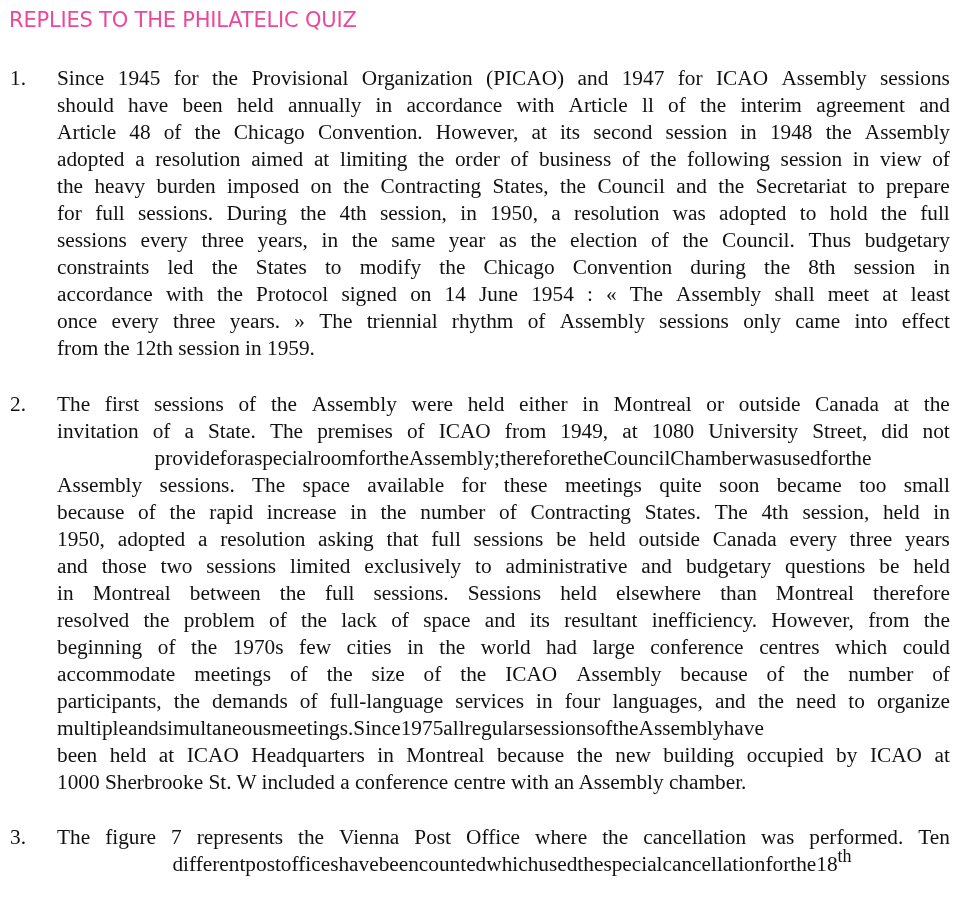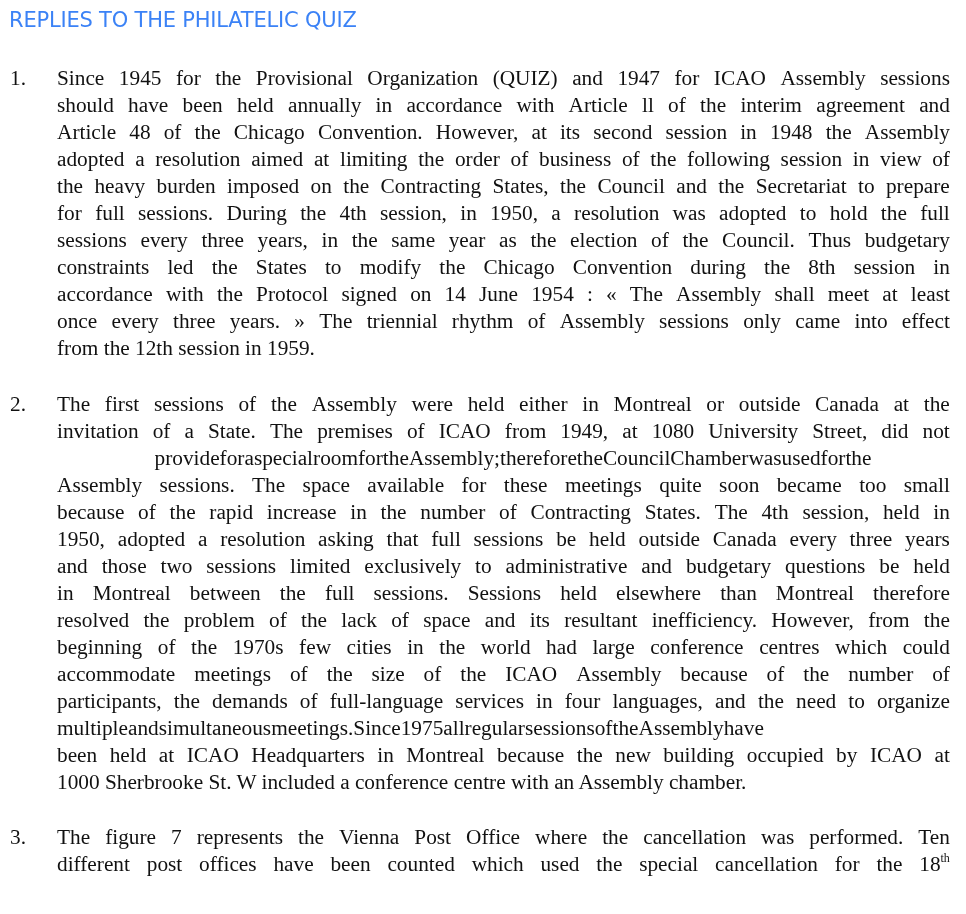--- a/index.html
+++ b/index.html
@@ -14,21 +14,21 @@
       overflow: hidden;
       color: #111111;
     }
     .title {
       position: absolute;
       left: 9px;
       top: 8px;
       font-family: "DejaVu Sans", sans-serif;
       font-size: 21px;
       letter-spacing: -0.2px;
-      color: #3b82f6;
+      color: #ec4899;
       white-space: nowrap;
     }
     .item {
       position: absolute;
       left: 0;
       width: 966px;
     }
     .item-number {
       position: absolute;
       left: 10px;
@@ -50,21 +50,21 @@
       display: block;
       text-align: justify;
       text-align-last: justify;
       white-space: nowrap;
       height: 27px;
     }
     .line.last {
       text-align-last: left;
     }
     sup {
-      font-size: 12px;
+      font-size: 18px;
       line-height: 0;
       vertical-align: 9px;
     }
   </style>
 </head>
 <body>
 
 <div>
 
   <div class="title">REPLIES TO THE PHILATELIC QUIZ</div>
@@ -72,21 +72,21 @@
   <div class="item" style="top:65px;">
     <div class="item-number">1.</div>
     <div class="item-body">
       <span class="line" style="display: flex; justify-content: space-between;">
           <span>Since</span>
           <span>1945</span>
           <span>for</span>
           <span>the</span>
           <span>Provisional</span>
           <span>Organization</span>
-          <span>(QUIZ)</span>
+          <span>(PICAO)</span>
           <span>and</span>
           <span>1947</span>
           <span>for</span>
           <span>ICAO</span>
           <span>Assembly</span>
           <span>sessions</span>
         </span>
       <span class="line" style="display: flex; justify-content: space-between;">
           <span>should</span>
           <span>have</span>
@@ -500,21 +500,21 @@
           <span>Vienna</span>
           <span>Post</span>
           <span>Office</span>
           <span>where</span>
           <span>the</span>
           <span>cancellation</span>
           <span>was</span>
           <span>performed.</span>
           <span>Ten</span>
         </span>
-      <span class="line" style="display: flex; justify-content: space-between;">
+      <span class="line" style="display: flex; justify-content: center; margin-left: 17px;">
           <span>different</span>
           <span>post</span>
           <span>offices</span>
           <span>have</span>
           <span>been</span>
           <span>counted</span>
           <span>which</span>
           <span>used</span>
           <span>the</span>
           <span>special</span>

